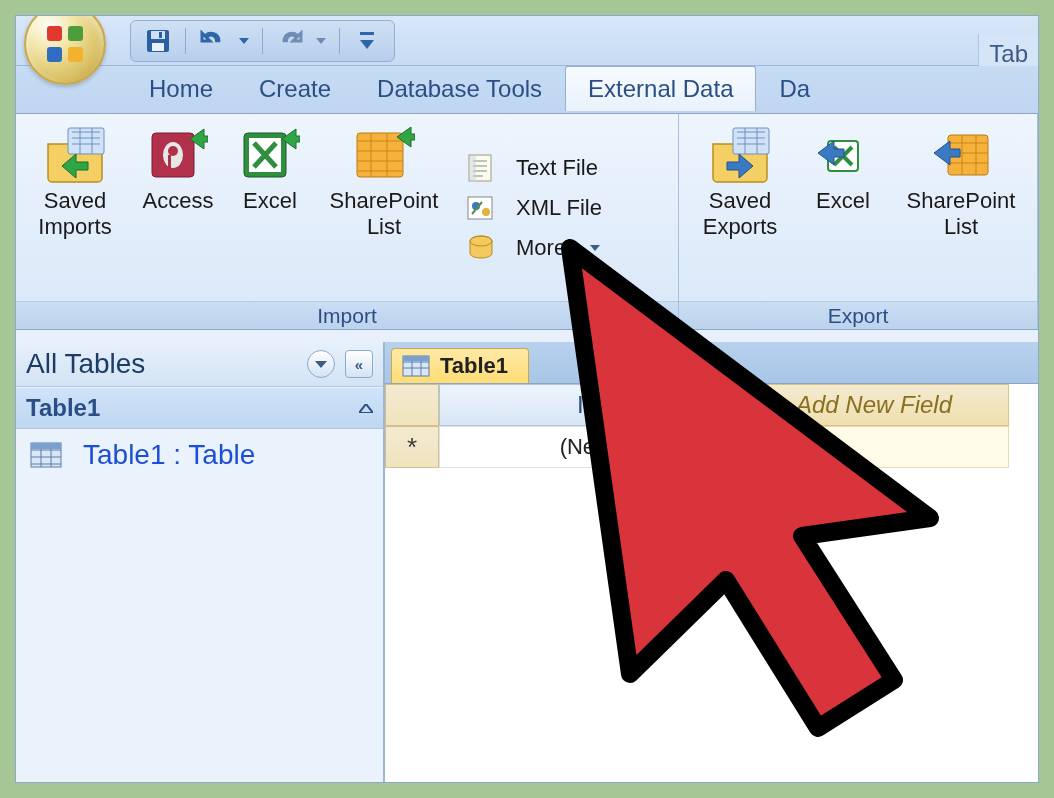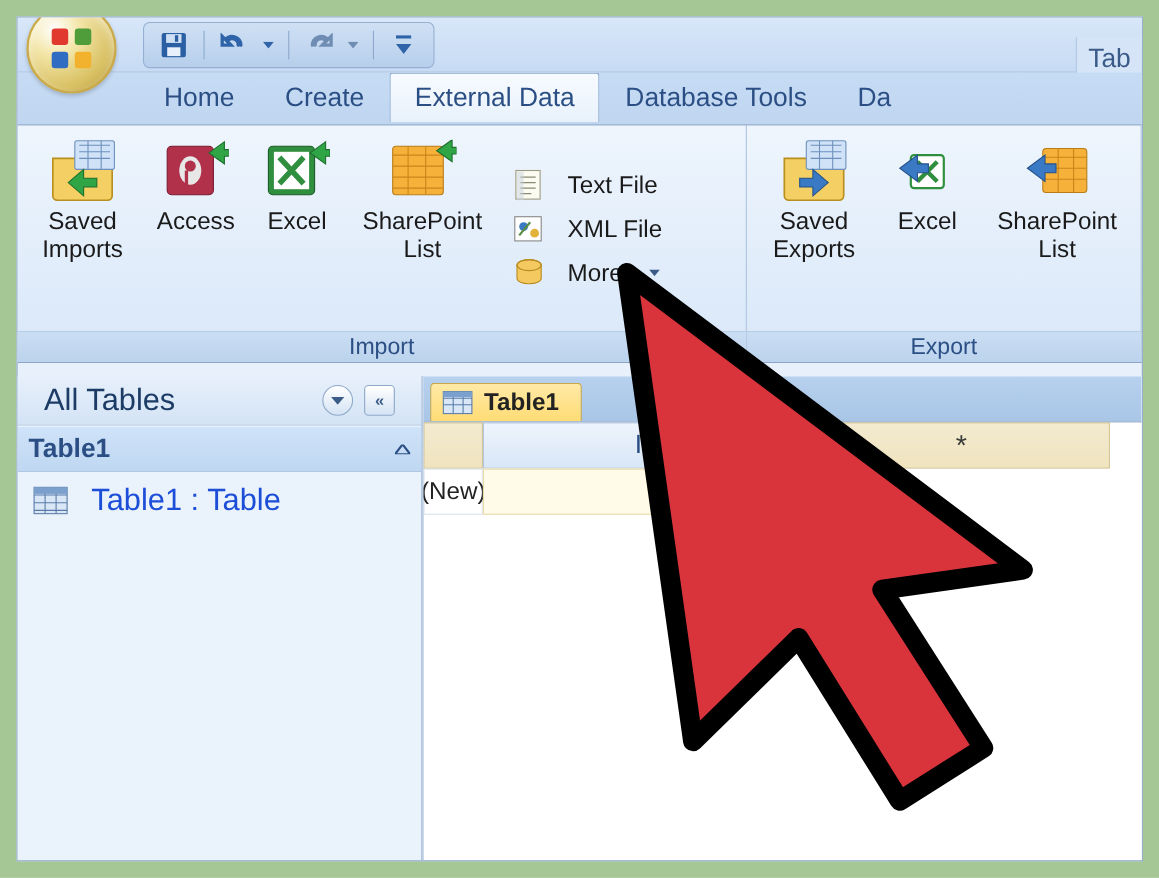--- a/index.html
+++ b/index.html
@@ -127,21 +127,21 @@
     display:flex;
   }
   .nav {
     width: 368px;
     background:#eaf2fb;
     border-right:1px solid #9db6d5;
     display:flex; flex-direction:column;
   }
   .nav-hdr {
     display:flex; align-items:center; justify-content:space-between;
-    padding: 6px 24px;
+    padding: 6px 10px;
     background: linear-gradient(#e7f0fb,#d3e3f5);
     border-bottom:1px solid #b3c9e2;
   }
   .nav-hdr-title { font-size:28px; color:#1c3b65; }
   .nav-hdr-ctrls { display:flex; gap:10px; }
   .hdr-pill { width:28px; height:28px; border:1px solid #8fa9c9; border-radius:14px; background:linear-gradient(#fff,#d4e3f4); display:flex;align-items:center;justify-content:center; font-size:15px; color:#3b5c88;}
   .nav-section {
     background: linear-gradient(#cfe3f9,#bfd7f1);
     padding:6px 10px;
     color:#2b4f84; font-weight:bold; font-size:24px;
@@ -243,22 +243,22 @@
           <path d="M0 8h14L7 17z" fill="#2f64a8"></path>
         </svg>
       </div>
     </div>
     <div class="title-extra">Tab</div>
   </div>
 
   <div class="tabs">
     <div class="tab">Home</div>
     <div class="tab">Create</div>
+    <div class="tab">Database Tools</div>
     <div class="tab active">External Data</div>
-    <div class="tab">Database Tools</div>
     <div class="tab">Da</div>
   </div>
 
   <div class="ribbon">
 
     <div class="group" style="width:676px">
       <div class="group-body">
         <div class="rbtn" style="width:106px">
           <div class="ico">
             <svg width="62" height="58" viewBox="0 0 62 58">
@@ -426,20 +426,21 @@
             <rect x="1" y="1" width="26" height="20" fill="#d9e6f5" stroke="#5a7cab"></rect>
             <path d="M1 7h26M1 13h26M10 1v20M19 1v20" stroke="#5a7cab"></path>
             <rect x="1" y="1" width="26" height="5" fill="#7ba0cd"></rect>
           </svg>
           <span>Table1</span>
         </div>
       </div>
       <div class="grid">
         <div class="gh-sel"></div>
         <div class="gh">ID</div>
+        <div class="gh-new">Add New Field</div>
         <div class="row-sel">*</div>
         <div class="cell">(New)</div>
         <div class="cell cell-new"></div>
       </div>
     </div>
   </div>
 
 </div>
 
 <svg class="cursor-overlay" width="430" height="520" viewBox="0 0 430 520">

